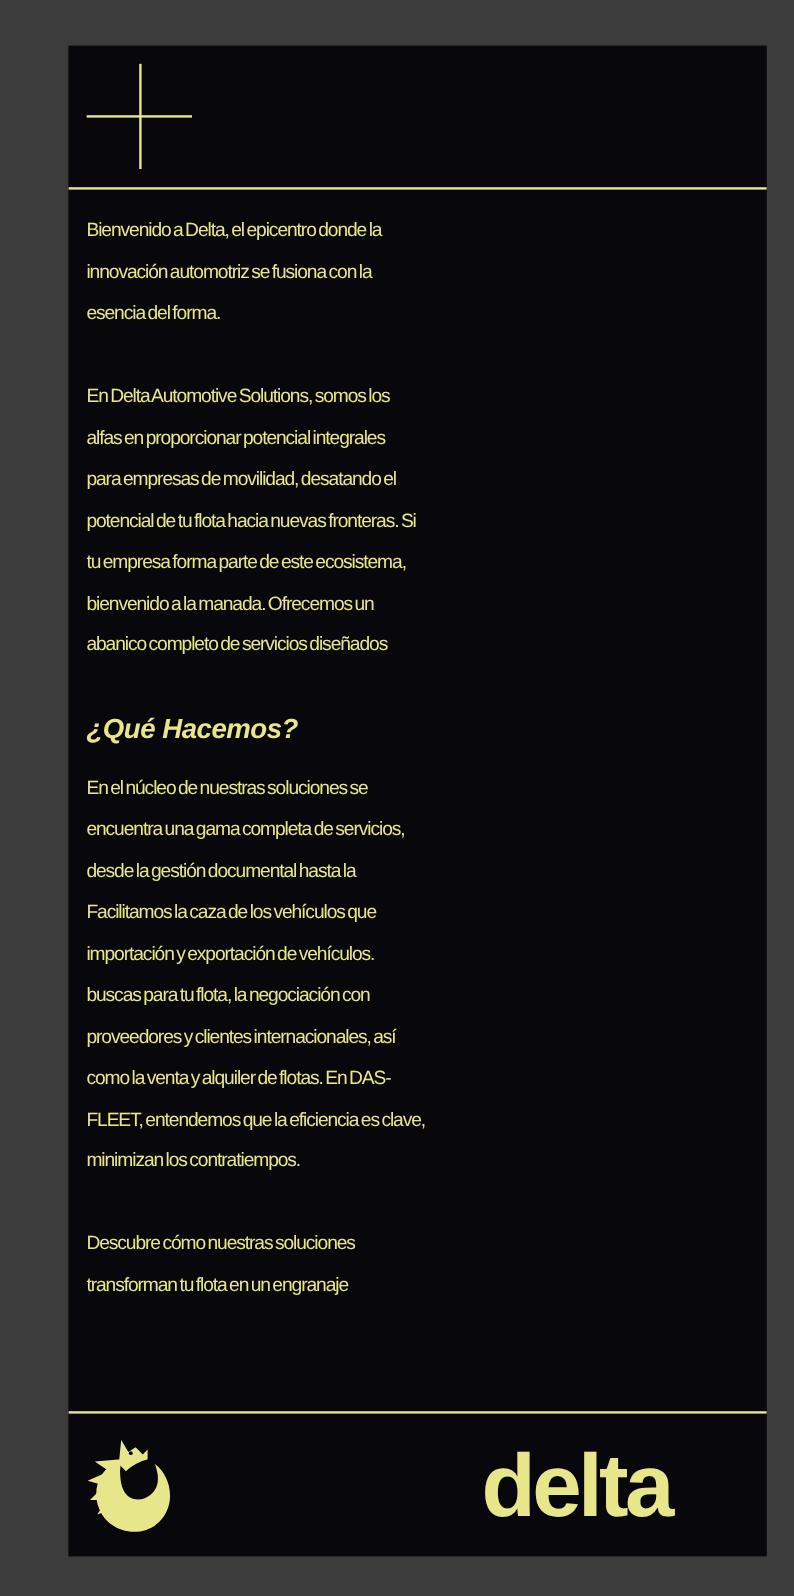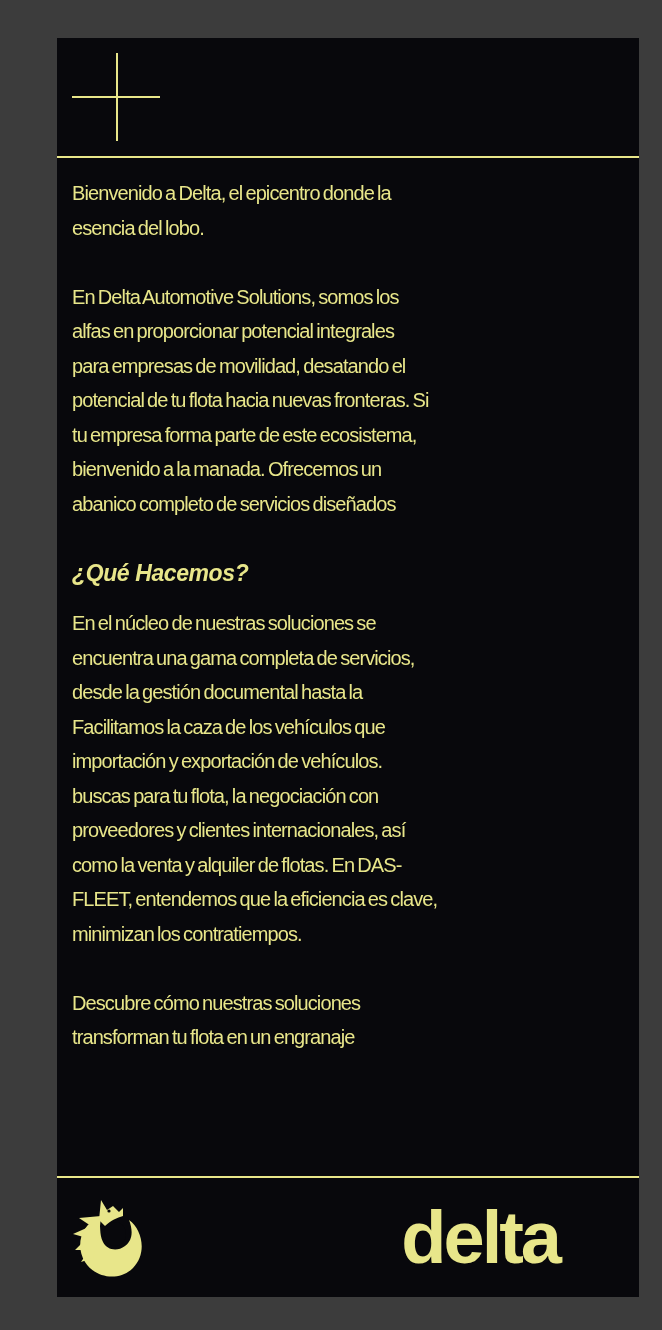--- a/index.html
+++ b/index.html
@@ -55,21 +55,21 @@
       width: 560px;
       height: 1018px;
       overflow: hidden;
       color: #e8e68a;
     }
     .content-inner {
       padding-top: 18px;
     }
     .para {
       margin: 0 0 34.5px 0;
-      font-size: 20px;
+      font-size: 16px;
       line-height: 34.5px;
       letter-spacing: -0.9px;
       word-spacing: -1.5px;
       white-space: nowrap;
     }
     .para .line { display: block; }
     .heading {
       margin: 0;
       font-size: 23px;
       line-height: 34.5px;
@@ -118,21 +118,22 @@
     </div>
   </div>
 
   <div class="divider top"></div>
 
   <div class="content">
     <div class="content-inner">
 
       <p class="para">
         <span class="line">Bienvenido a Delta, el epicentro donde la</span>
-        <span class="line">esencia del lobo.</span>
+        <span class="line">innovación automotriz se fusiona con la</span>
+        <span class="line">esencia del forma.</span>
       </p>
 
       <p class="para">
         <span class="line">En Delta Automotive Solutions, somos los</span>
         <span class="line">alfas en proporcionar potencial integrales</span>
         <span class="line">para empresas de movilidad, desatando el</span>
         <span class="line">potencial de tu flota hacia nuevas fronteras. Si</span>
         <span class="line">tu empresa forma parte de este ecosistema,</span>
         <span class="line">bienvenido a la manada. Ofrecemos un</span>
         <span class="line">abanico completo de servicios diseñados</span>

